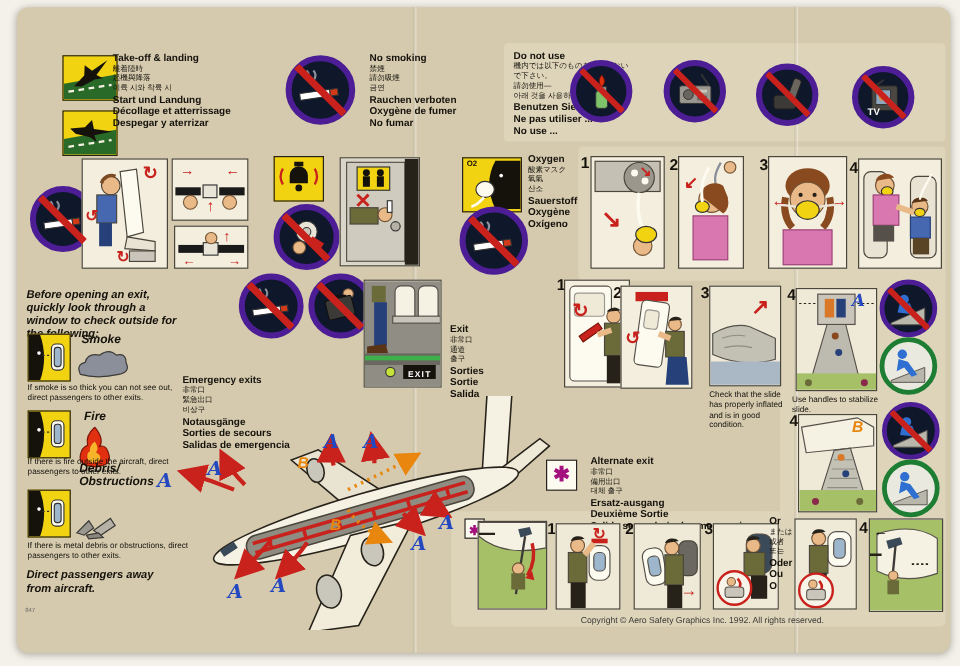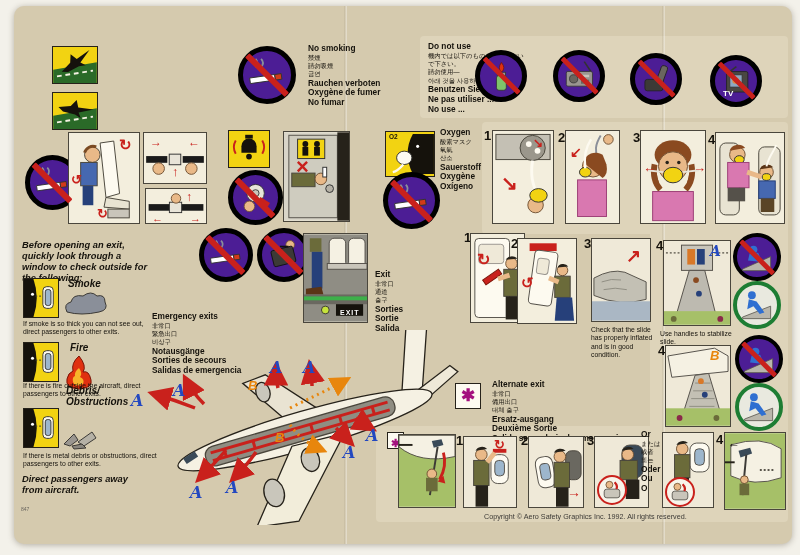--- a/index.html
+++ b/index.html
@@ -6,21 +6,21 @@
   body{width:800px;height:555px;background:#f3f1ea;position:relative;overflow:hidden;
        font-family:"Liberation Sans",sans-serif;color:#15120c}
   #card{position:absolute;left:14px;top:6px;width:778px;height:538px;background:#d5caae;
         border-radius:10px;box-shadow:0 1px 6px rgba(60,50,30,.35)}
   .ab{position:absolute}
   .band{position:absolute;background:#ded4ba;border-radius:4px}
   .crease{position:absolute;top:0;width:3px;height:100%;
           background:linear-gradient(90deg,rgba(110,95,60,.16),rgba(255,255,255,.45))}
   .pan{position:absolute;background:#f3eedd;border:1.5px solid #4a463c;box-sizing:border-box;overflow:hidden}
   .yb{position:absolute;background:#f2d312;border:1.5px solid #26221a;box-sizing:border-box;overflow:hidden}
-  .pc{position:absolute;border-radius:50%;background:#4c1d95;border:5px solid #000000;box-sizing:border-box}
+  .pc{position:absolute;border-radius:50%;background:#0f172a;border:5px solid #4c1d95;box-sizing:border-box}
   .pc::after{content:"";position:absolute;left:-8%;top:44%;width:116%;height:13%;
              background:#c9211c;transform:rotate(45deg);border-radius:1px;z-index:3}
   .pc svg,.gc svg{position:absolute;left:11%;top:11%;width:78%;height:78%;z-index:1}
   .gc{position:absolute;border-radius:50%;background:#e9e9df;border:5px solid #1d7d33;box-sizing:border-box;overflow:hidden}
   .num{position:absolute;font-weight:700;font-size:13px}
   .ml{position:absolute}
   .ml .en{font-size:8.3px;font-weight:700;line-height:1.18}
   .ml .cj{font-size:6.3px;line-height:1.32}
   .cap{position:absolute;font-size:6.8px;line-height:1.25}
   .bi{font-weight:700;font-style:italic}
@@ -58,20 +58,29 @@
   <div class="yb" style="left:38px;top:86px;width:46px;height:38px">
     <svg class="fill" viewBox="0 0 46 38">
       <rect width="46" height="38" fill="#f2d312"></rect>
       <polygon points="0,24 46,16 46,38 0,38" fill="#2a6a28"></polygon>
       <line x1="4" y1="31" x2="42" y2="25" stroke="#f5f1e3" stroke-width="2" stroke-dasharray="5 4"></line>
       <g transform="rotate(18 22 16)">
           <path d="M6,20 L18,15 L22,7 L26,14 L42,11 L28,19 L32,24 L25,22 L12,23 Z" fill="#15120c"></path>
         </g>
     </svg>
   </div>
+  <div class="ml" style="left:80px;top:38px;width:145px">
+      <div class="en">Take-off &amp; landing</div>
+      <div class="cj">離着陸時</div>
+      <div class="cj">起機與降落</div>
+      <div class="cj">이륙 시와 착륙 시</div>
+      <div class="en">Start und Landung</div>
+      <div class="en">Décollage et atterrissage</div>
+      <div class="en">Despegar y aterrizar</div>
+    </div>
 
   <div class="pc" style="left:224px;top:40px;width:58px;height:58px">
     <svg viewBox="0 0 40 40">
       <path d="M8,12 q4,-5 0,-9 M14,12 q4,-5 0,-9" stroke="#8a8f99" fill="none" stroke-width="2"></path>
       <g transform="rotate(-8 20 24)">
           <rect x="2" y="21" width="27" height="6" fill="#fff" stroke="#333"></rect>
           <rect x="29" y="21" width="7" height="6" fill="#d23a18" stroke="#333"></rect>
         </g>
     </svg>
   </div>

